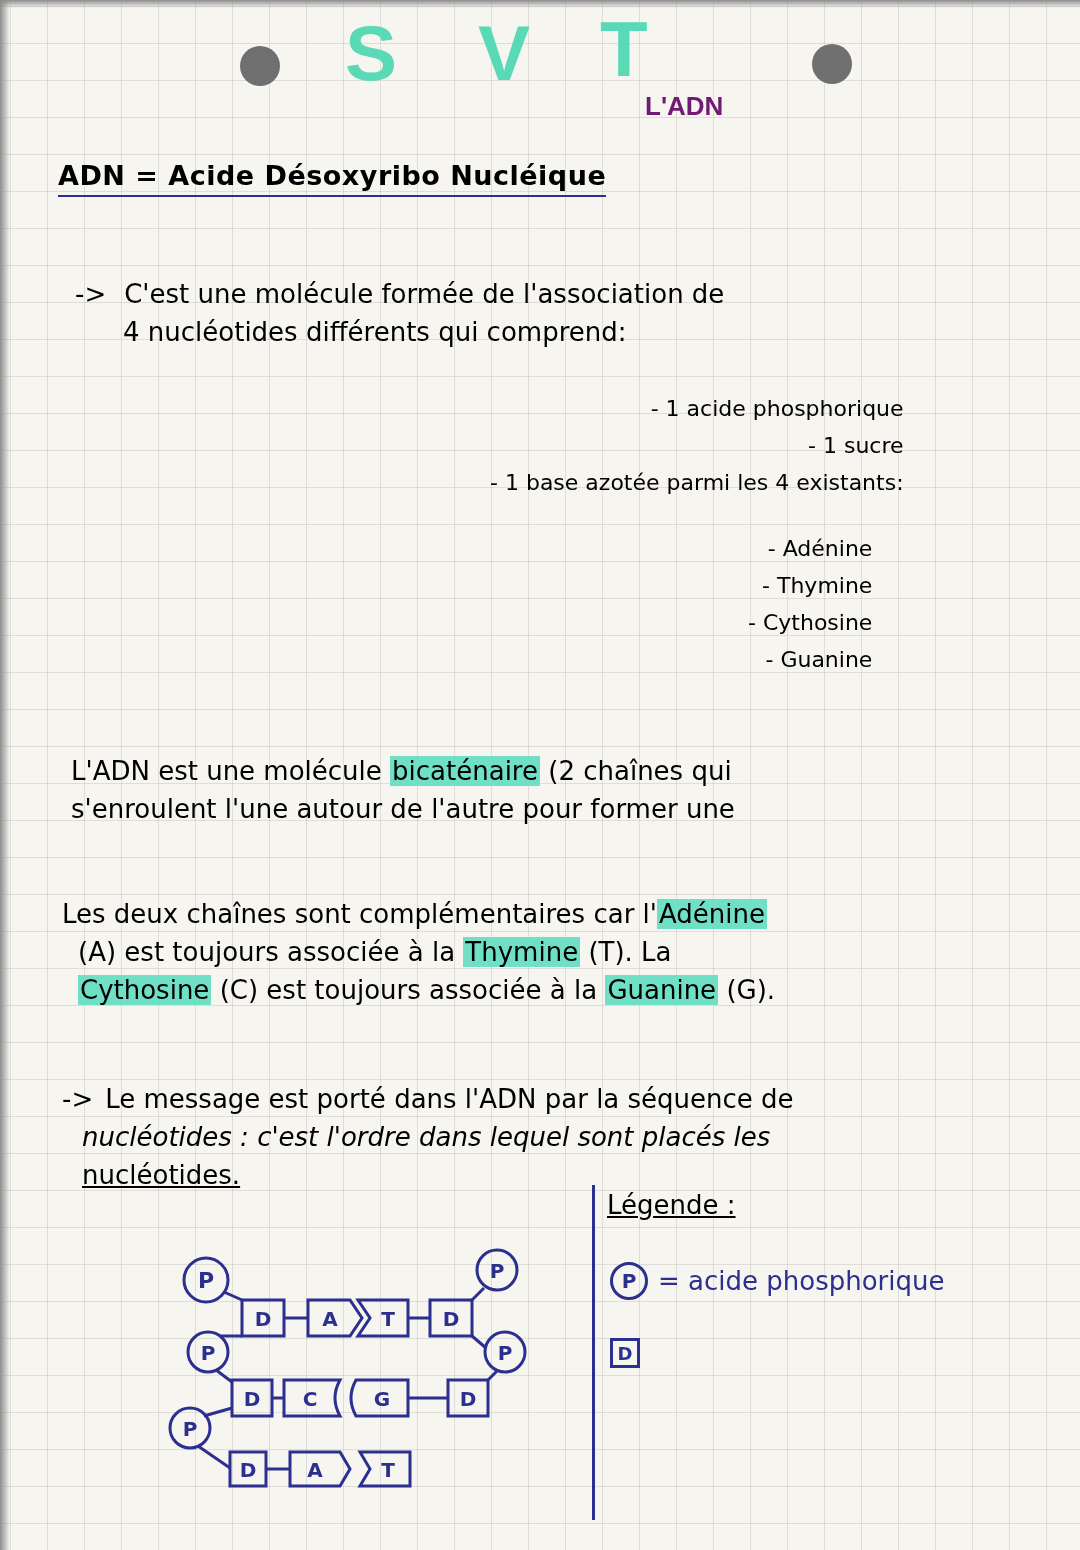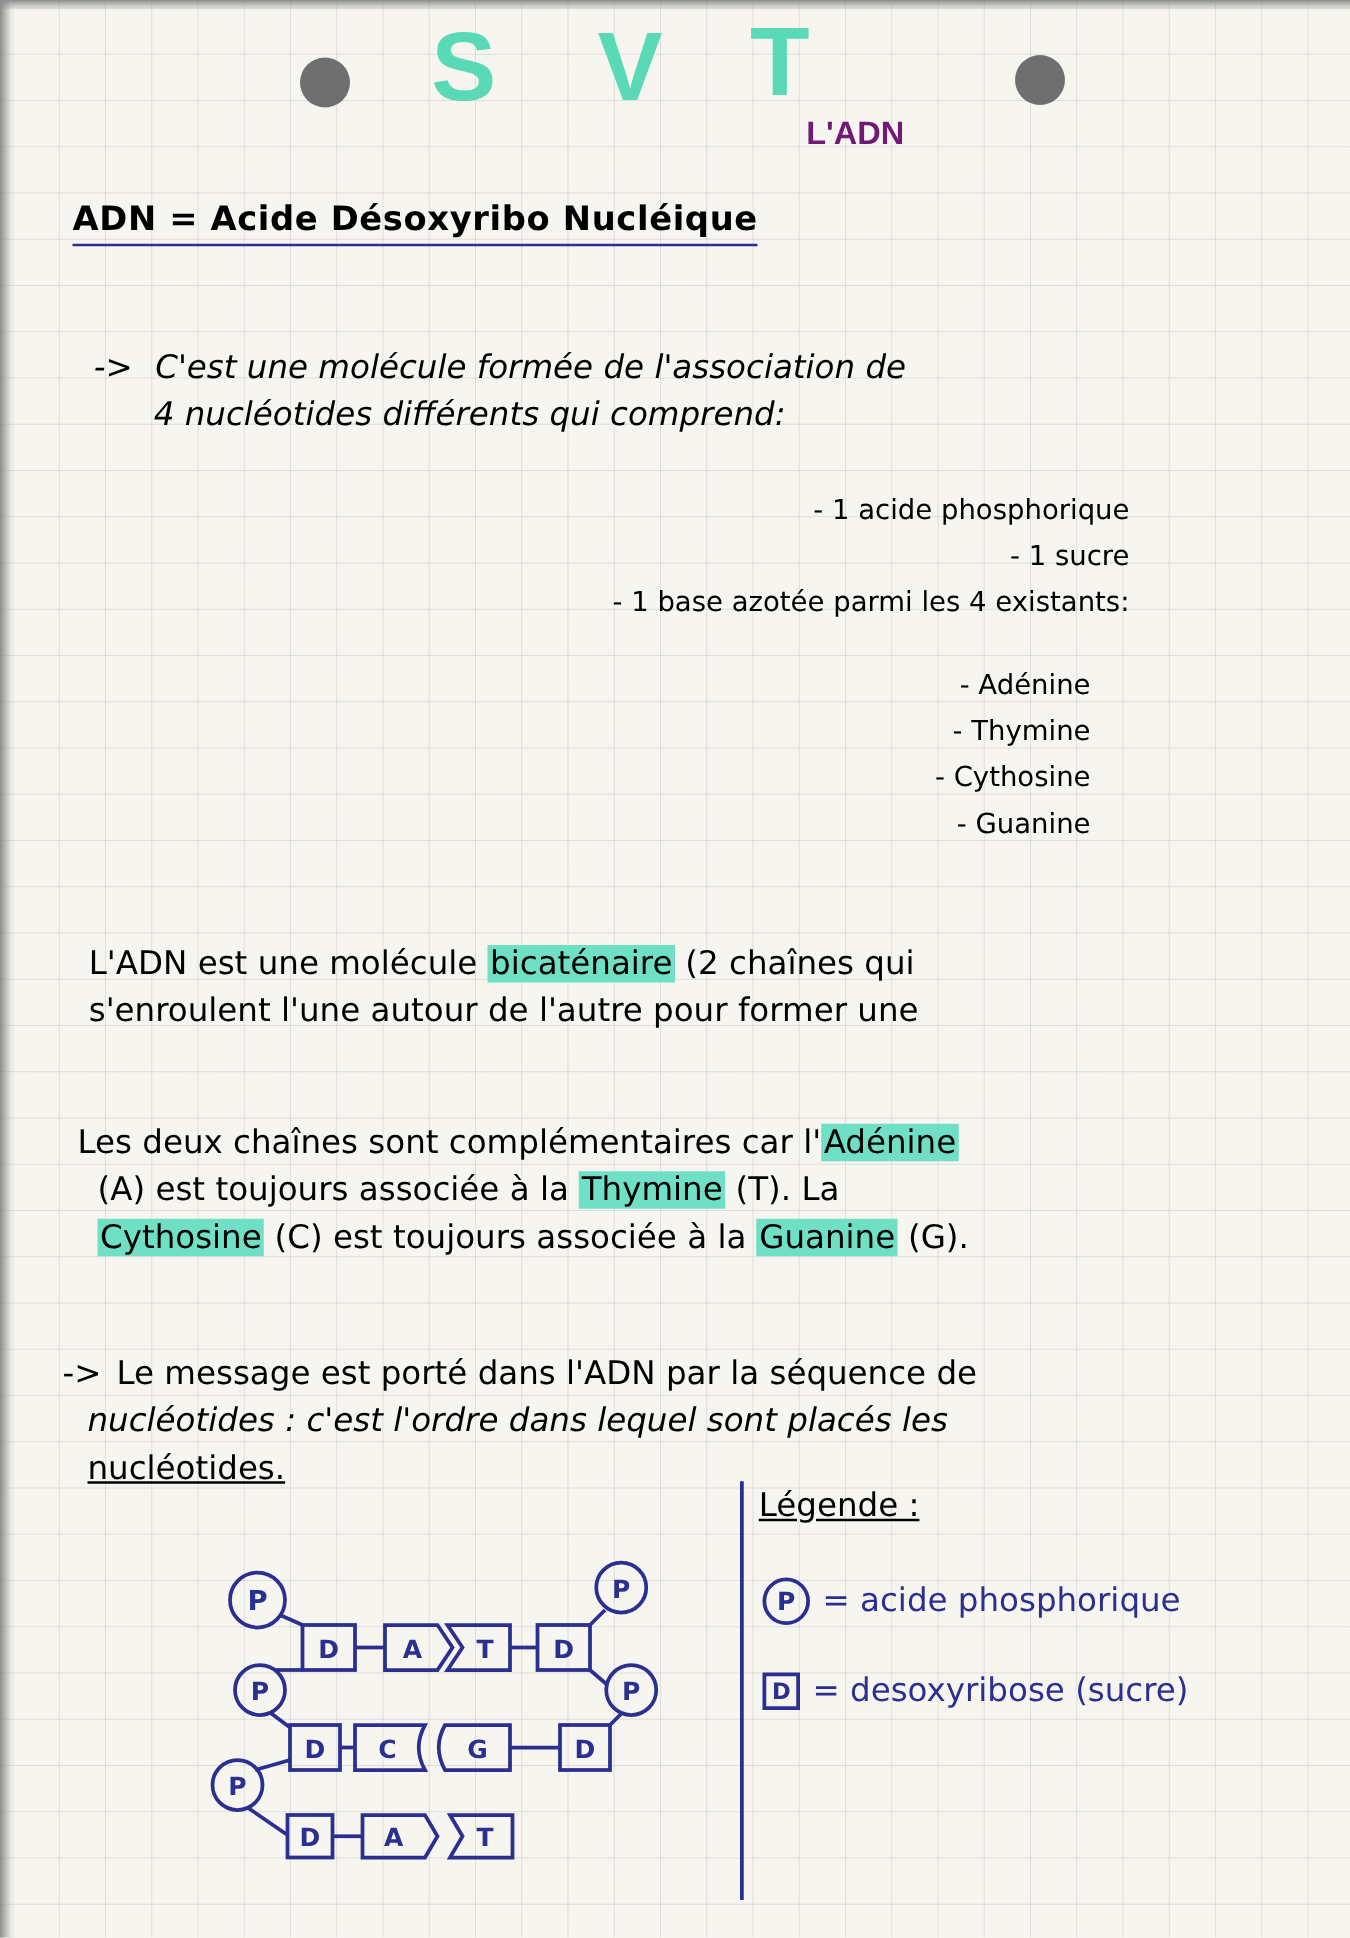--- a/index.html
+++ b/index.html
@@ -40,21 +40,21 @@
 <div class="hole" style="left:240px; top:46px;"></div>
 <div class="hole" style="left:812px; top:44px;"></div>
 
 <div class="title-letter" style="left:345px; top:8px;">S</div>
 <div class="title-letter" style="left:478px; top:8px;">V</div>
 <div class="title-letter" style="left:600px; top:4px;">T</div>
 <div class="subtitle">L'ADN</div>
 
 <div class="hw heading">ADN = Acide Désoxyribo Nucléique</div>
 
-<div class="hw para" style="left:75px; top:275px;font-style:italic;">
+<div class="hw para" style="left:75px; top:275px;">
   <div><span style="margin-right:18px;">-&gt;</span><span>C'est une molécule formée de l'association de</span></div>
   <div style="padding-left:48px;">4 nucléotides différents qui comprend:</div>
 </div>
 
 <div class="hw list" style="left:490px; top:390px;">
   <div>- 1 acide phosphorique</div>
   <div>- 1 sucre</div>
   <div>- 1 base azotée parmi les 4 existants:</div>
 </div>
 
@@ -69,21 +69,21 @@
   <div><span>L'ADN est une molécule </span><span class="hl">bicaténaire</span><span> (2 chaînes qui</span></div>
   <div>s'enroulent l'une autour de l'autre pour former une</div>
 </div>
 
 <div class="hw para" style="left:62px; top:895px;">
   <div><span>Les deux chaînes sont complémentaires car l'</span><span class="hl">Adénine</span></div>
   <div style="padding-left:16px;"><span>(A) est toujours associée à la </span><span class="hl">Thymine</span><span> (T). La</span></div>
   <div style="padding-left:16px;"><span class="hl">Cythosine</span><span> (C) est toujours associée à la </span><span class="hl">Guanine</span><span> (G).</span></div>
 </div>
 
-<div class="hw para" style="left:50px; top:1080px;">
+<div class="hw para" style="left:62px; top:1080px;">
   <div><span style="margin-right:12px;">-&gt;</span><span>Le message est porté dans l'ADN par la séquence de</span></div>
   <div style="padding-left:20px;font-style:italic;">nucléotides : c'est l'ordre dans lequel sont placés les</div>
   <div style="padding-left:20px;text-decoration:underline;">nucléotides.</div>
 </div>
 
 <svg style="position:absolute; left:160px; top:1240px;" width="380" height="260" viewBox="0 0 380 260">
   <g stroke="#2b2f8f" stroke-width="3" fill="none">
 
     <circle cx="46" cy="40" r="22"></circle>
     <line x1="64" y1="52" x2="82" y2="60"></line>
@@ -138,14 +138,13 @@
 <div class="divider"></div>
 
 <div class="hw legend-title">Légende :</div>
 
 <div class="legend-row" style="top:1262px;">
   <span class="p-circle">P</span>
   <span>= acide phosphorique</span>
 </div>
 <div class="legend-row" style="top:1338px;">
   <span class="d-box">D</span>
-  <span>= desoxyribose (sucre)</span>
 </div>
 
 </body></html>

